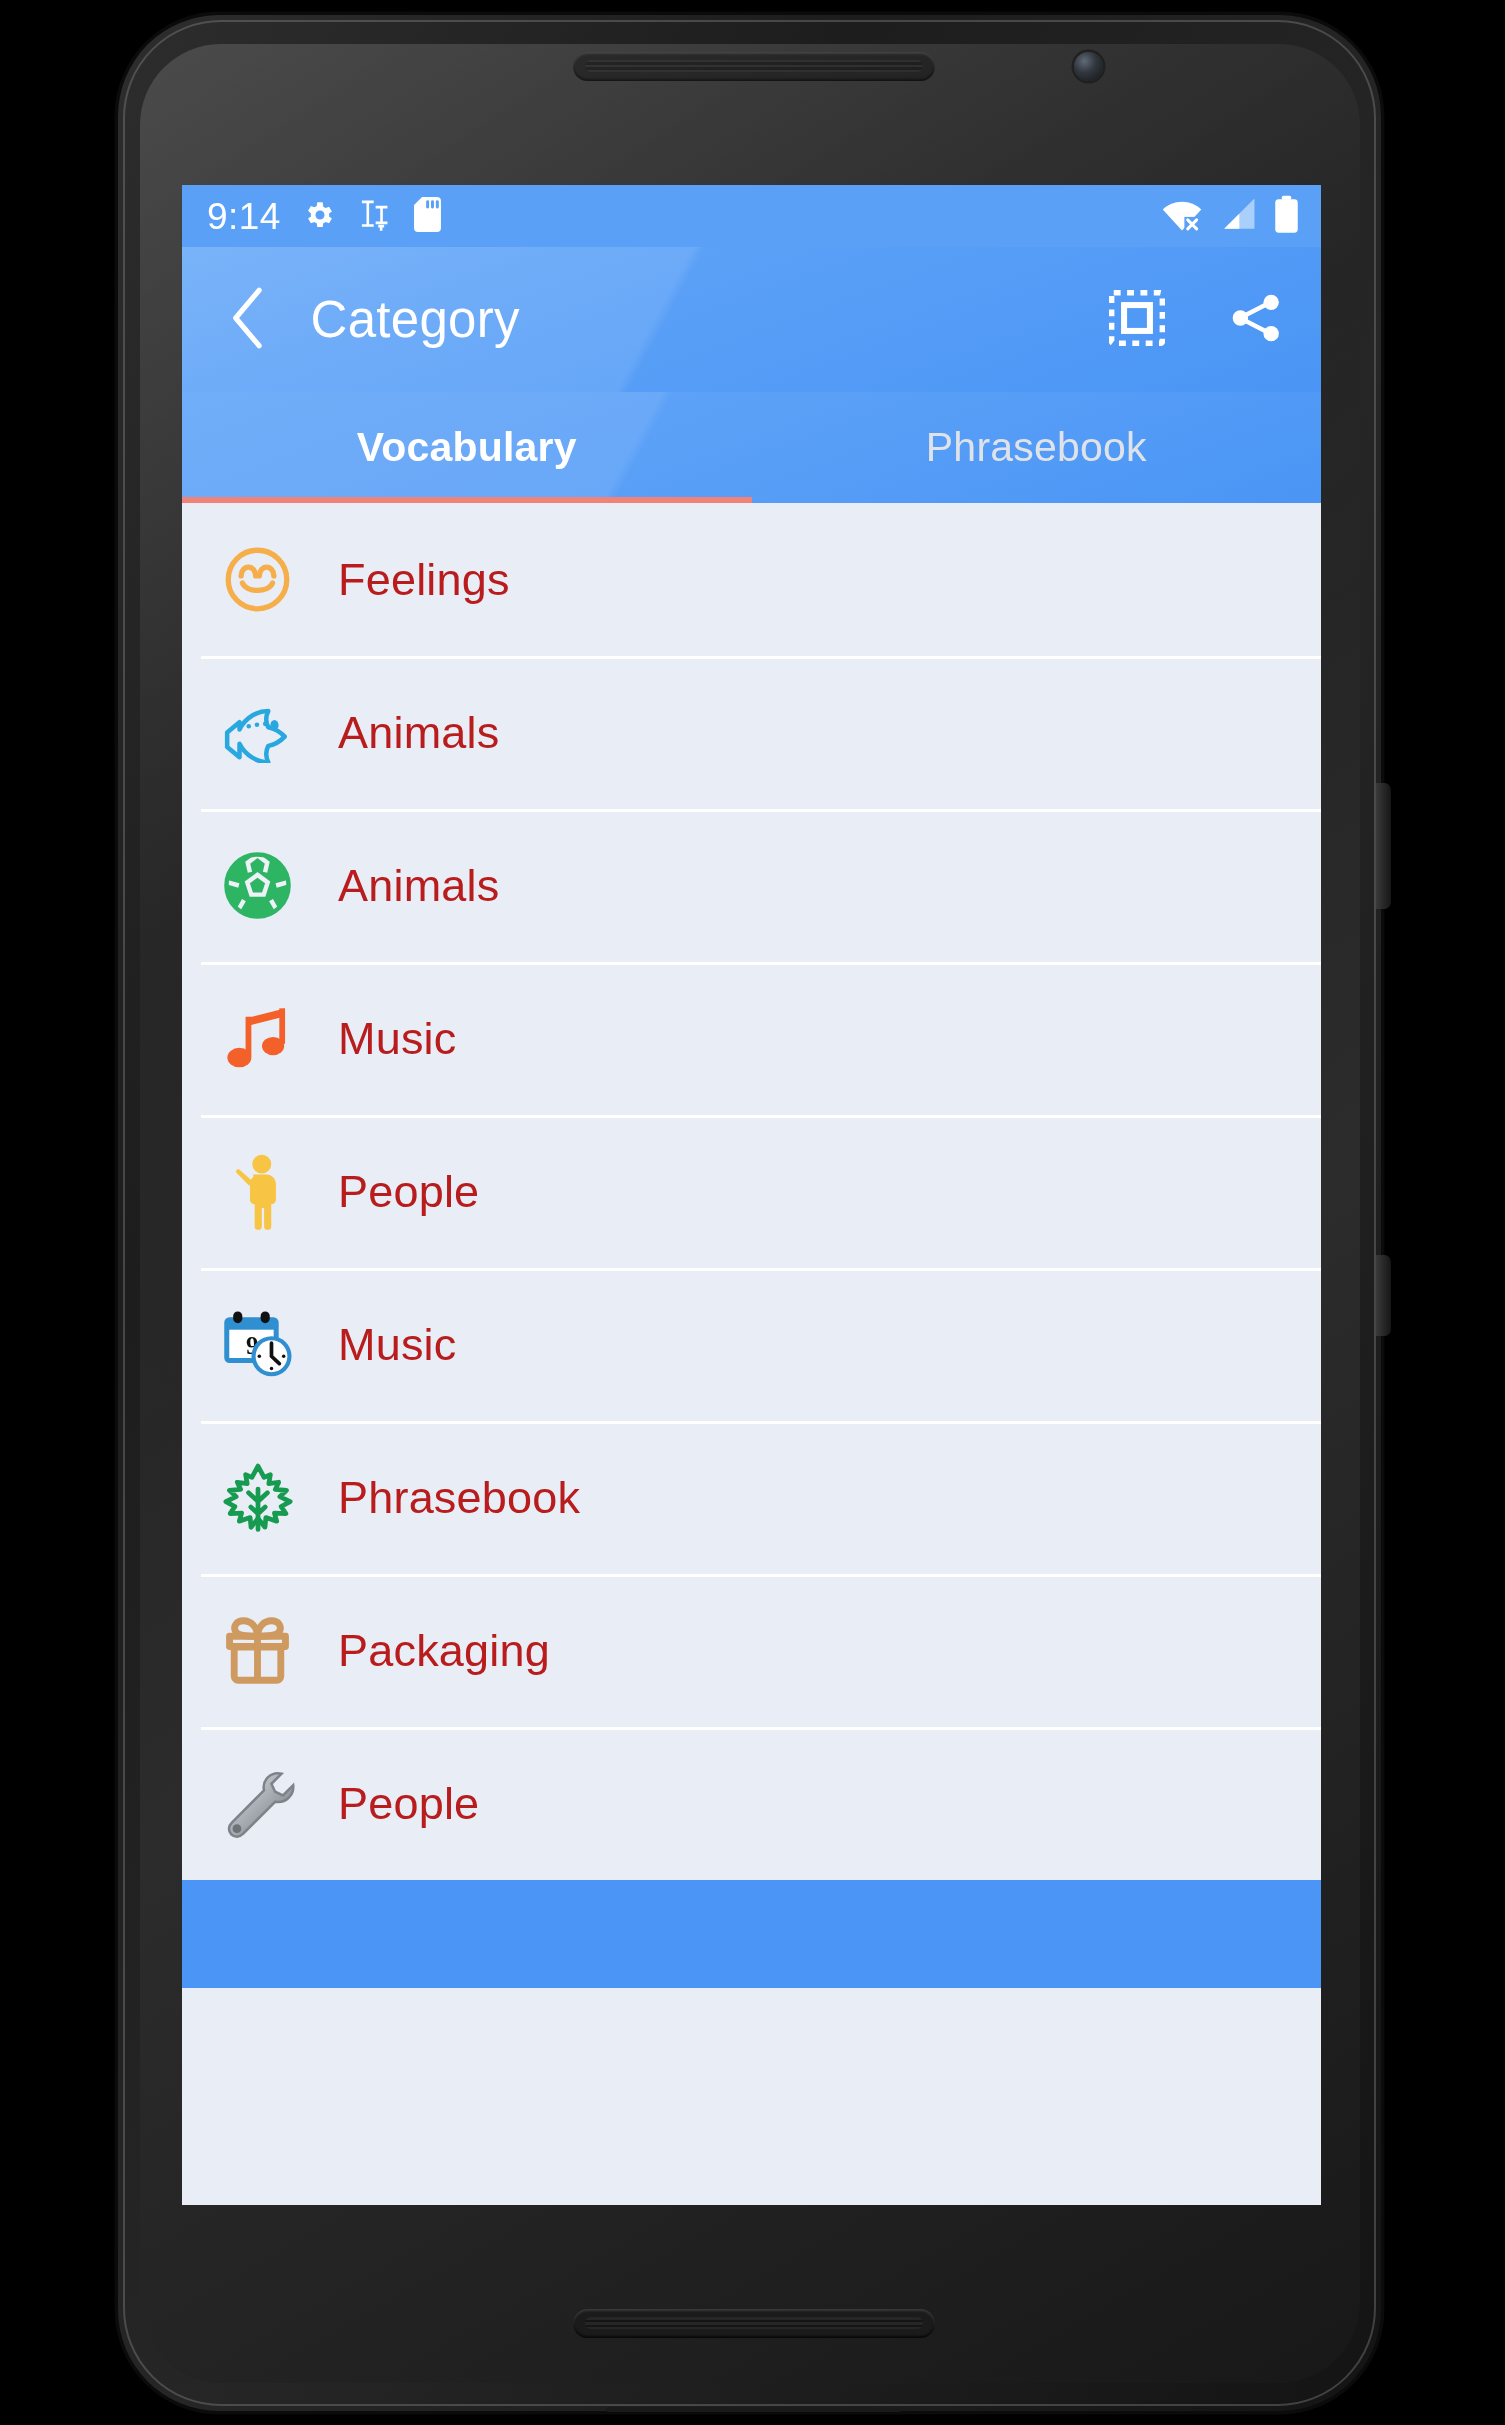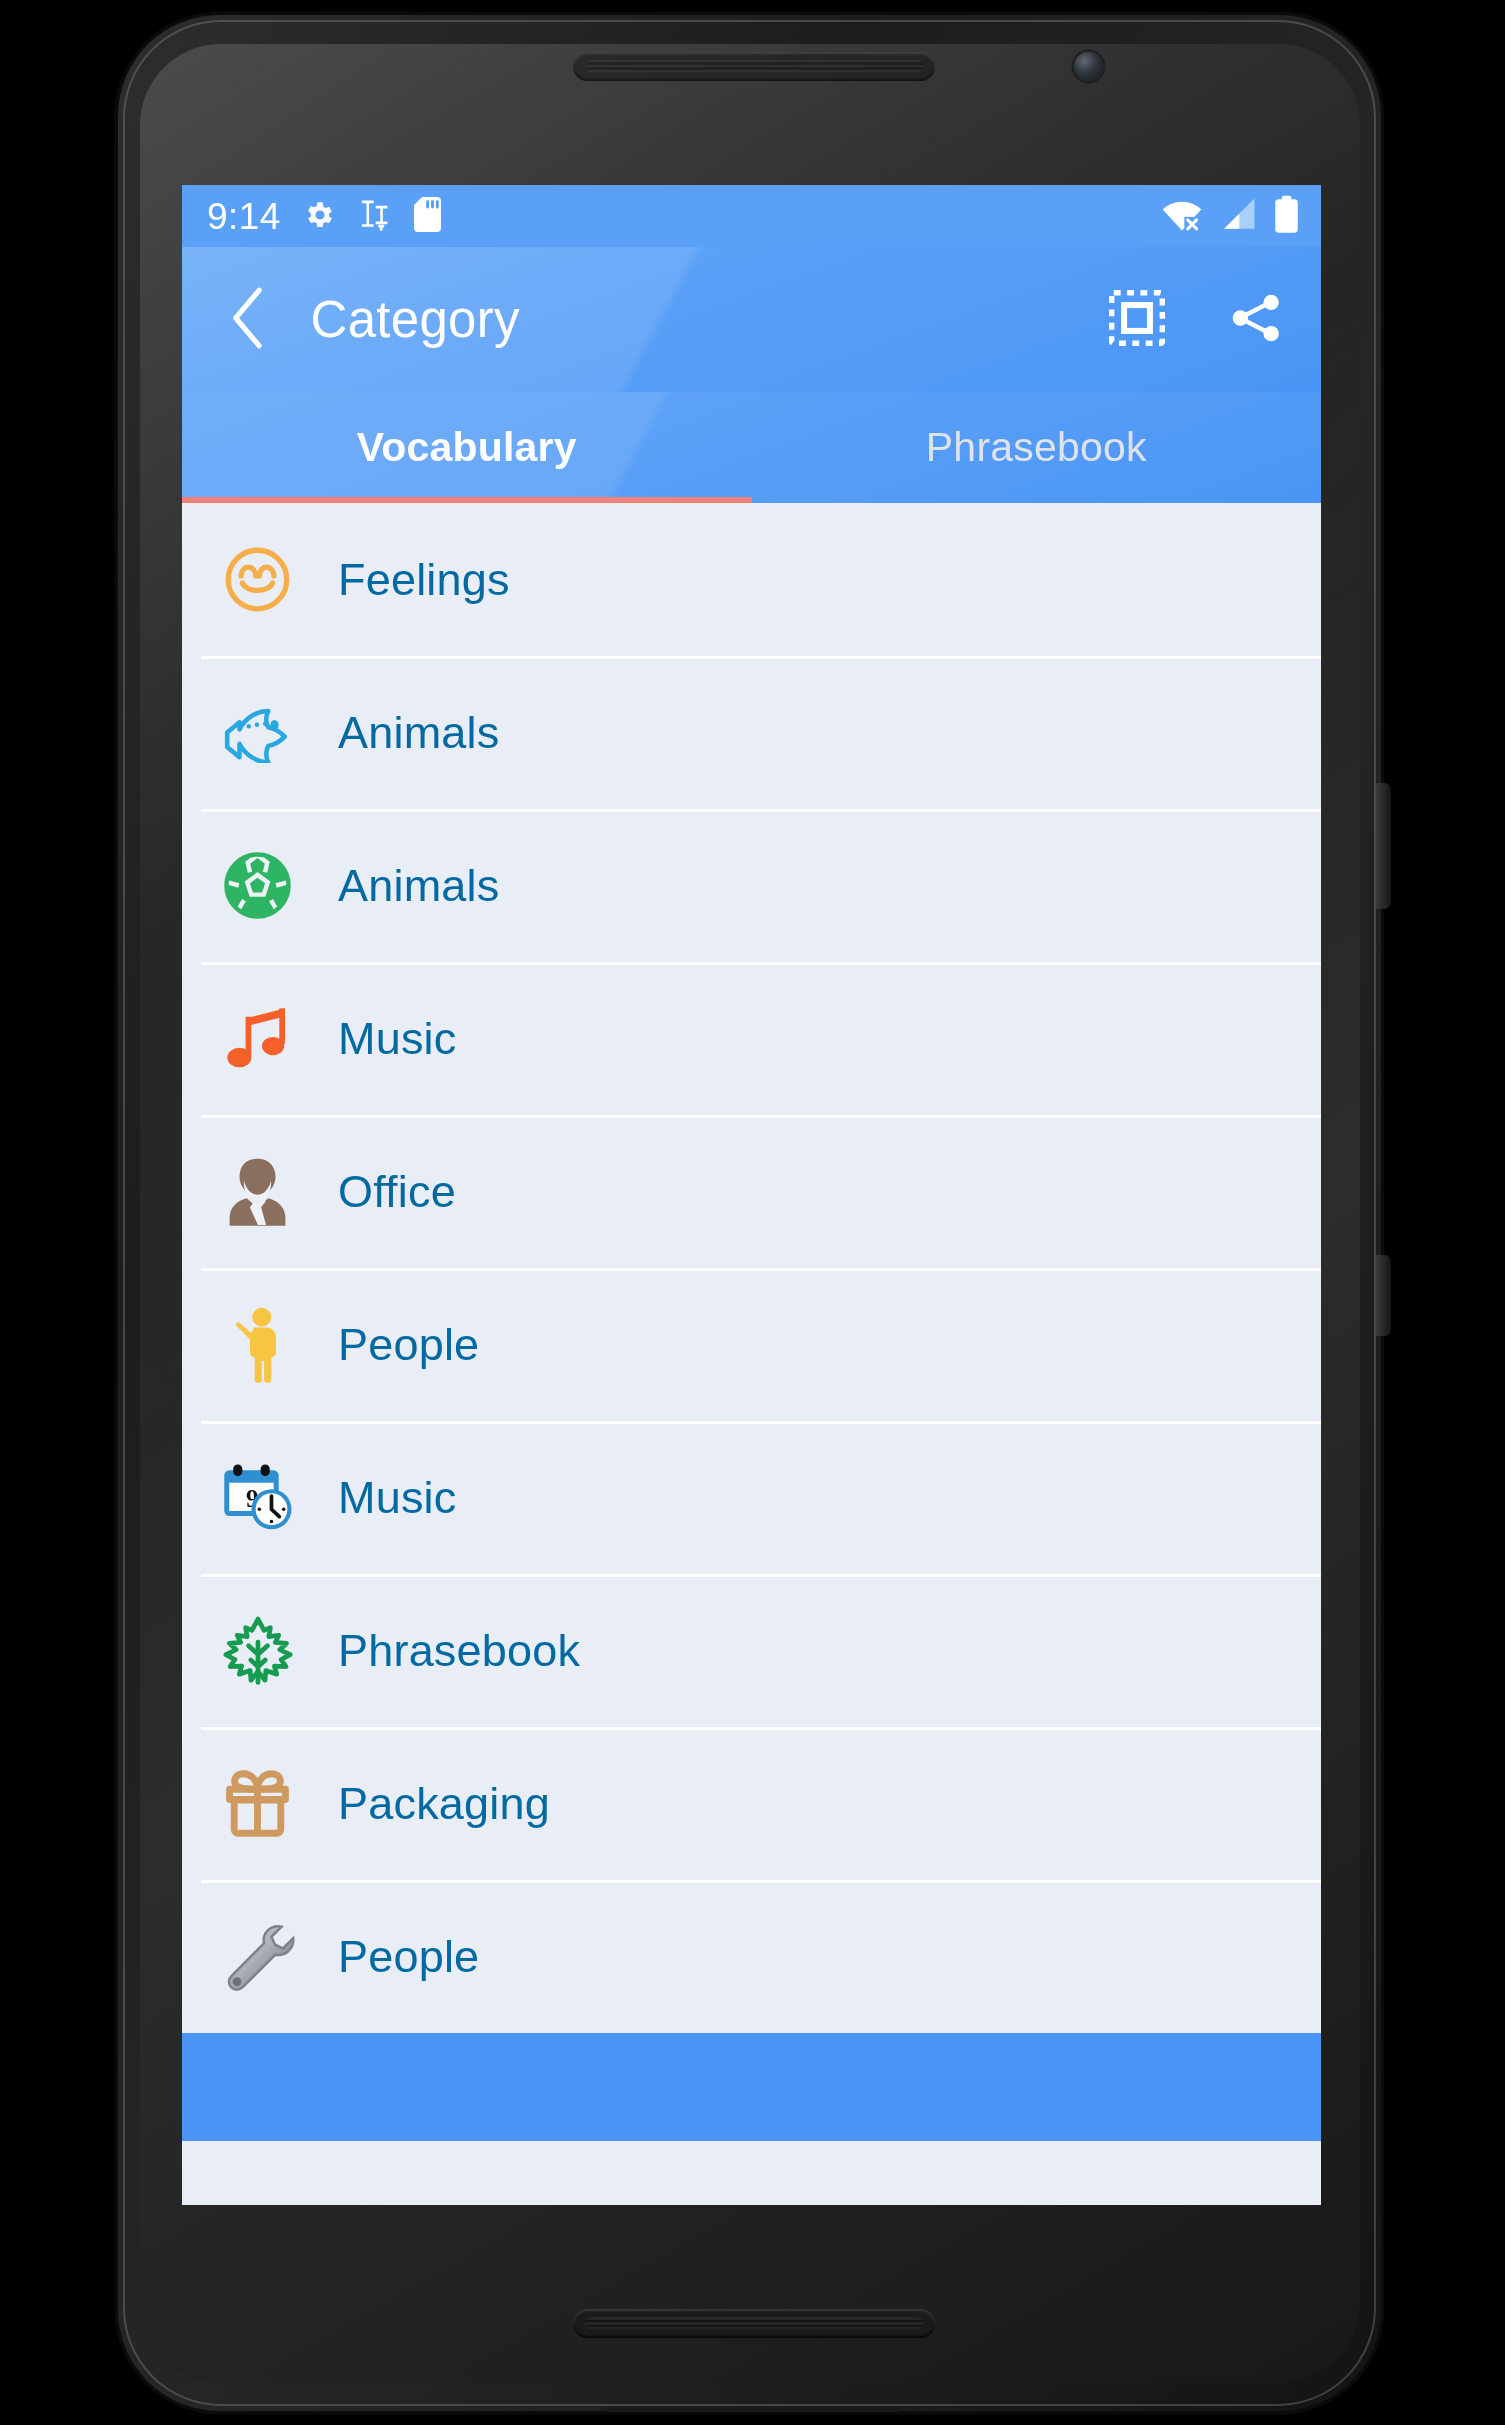--- a/index.html
+++ b/index.html
@@ -157,21 +157,21 @@
   }
   .row + .row::before{
     content:""; position:absolute; left:18.5px; right:0; top:0; height:3.4px;
     background:#ffffff;
   }
   .row-ico{
     width:81px; height:81px; flex:0 0 81px;
     display:flex; align-items:center; justify-content:center;
   }
   .row-label{
-    margin-left:40px; font-size:45px; color:#0369a1; font-weight:400;
+    margin-left:40px; font-size:45px; color:#b91c1c; font-weight:400;
     letter-spacing:0.2px;
     text-align:center;
   }
 
   
   .navbar{
     height:108px; background:#4a95f5;
     display:flex; align-items:center;
   }
 </style>
@@ -339,32 +339,20 @@
             <path d="M10 6.5L26 2.5v3.6L10 10.1z"></path>
             <rect x="8.4" y="6.2" width="2.6" height="18"></rect>
             <rect x="23.6" y="2.4" width="2.6" height="16"></rect>
             <ellipse cx="5.6" cy="24.6" rx="5.4" ry="4.4"></ellipse>
             <ellipse cx="20.8" cy="19.4" rx="5.0" ry="4.1"></ellipse>
           </svg>
         </div>
         <div class="row-label">Music</div>
       </div>
 
-      <div class="row">
-        <div class="row-ico">
-          <svg width="69" height="72" viewBox="0 0 30 32" fill="#8a6f5e">
-            <path d="M15 1.5c-5 0-8 3.2-8 7.6 0 4.6 3.3 8.4 8 8.4s8-3.8 8-8.4c0-4.4-3-7.6-8-7.6z"></path>
-            <path d="M7.6 7.4c2.4.6 9-.4 12-3.4 1.6 1.6 2.6 3.6 2.8 5.4.6-5.2-2.6-8.2-7.4-8.2-4.4 0-7.6 2.6-7.4 6.2z"></path>
-            <path d="M9 11c1 4 3.4 6.2 6 6.2s5-2.2 6-6.2c.4 5-2.2 8.8-6 8.8S8.6 16 9 11z" fill="#eef1f8"></path>
-            <path d="M10.2 18.8L15 23l4.8-4.2c4.6 1.2 7.6 4.4 7.6 8.6V31H2.6v-3.6c0-4.2 3-7.4 7.6-8.6z"></path>
-            <path d="M12.5 19.2L15 22.3l2.5-3.1 1.1 1-2 2.6 2.2 7.9h-3.6l-3.6-7.9 2-2.6-1.1-1z" fill="#eef1f8"></path>
-          </svg>
-        </div>
-        <div class="row-label">Office</div>
-      </div>
 
 
       <div class="row">
         <div class="row-ico">
           <svg width="52" height="76" viewBox="0 0 22 32" fill="#f7c444">
             <circle cx="12.6" cy="4.2" r="4"></circle>
             <path d="M9 8.6h5.4c2.5 0 4.2 1.8 4.2 4.2v6.4c0 1.2-1 2-2 2v9.6c0 .8-.7 1.2-1.5 1.2s-1.5-.4-1.5-1.2v-8h-1v8c0 .8-.7 1.2-1.5 1.2S9.6 31.6 9.6 30.8v-9.6c-1 0-2-.8-2-2v-6.4c0-1.2.4-2.3 1.4-3.1z"></path>
             <path d="M8.6 11.3L3.2 6.6c-.8-.7-2 .5-1.3 1.3l5.4 5.5z"></path>
           </svg>
         </div>

